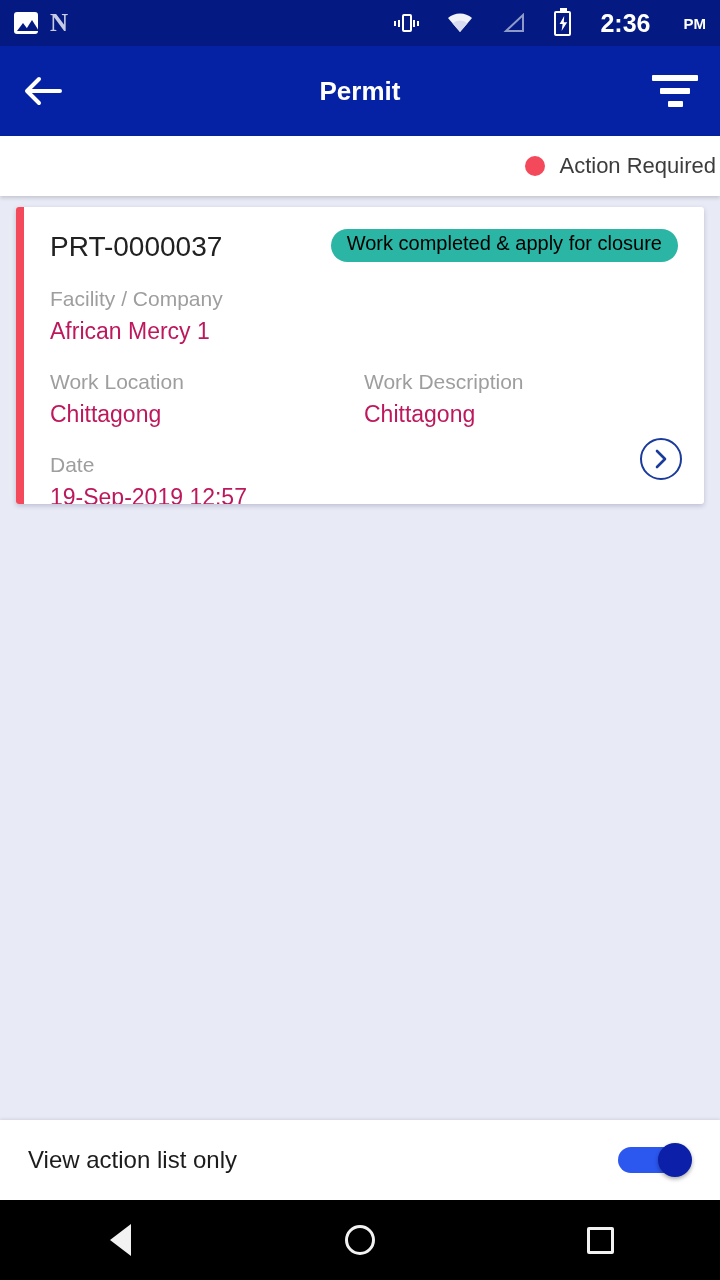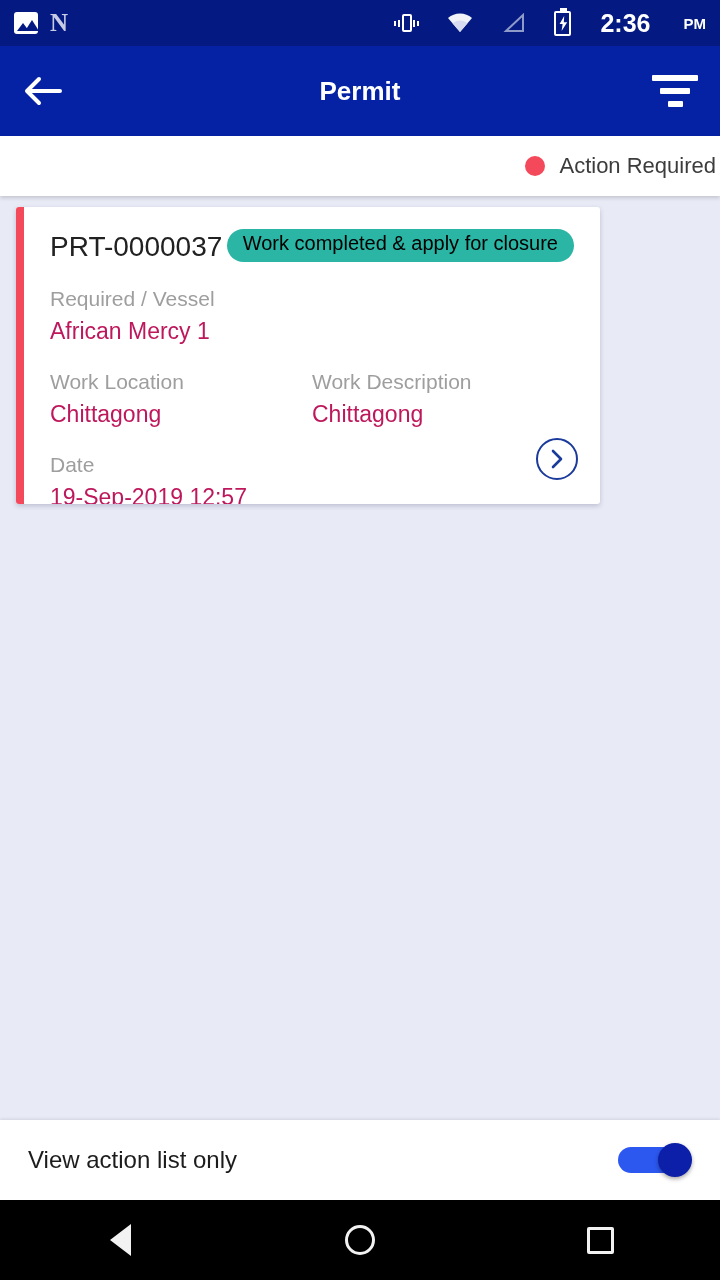--- a/index.html
+++ b/index.html
@@ -66,21 +66,21 @@
     position:absolute; top:136px; left:0; width:720px; height:60px;
     background:#fff; display:flex; align-items:center; justify-content:flex-end;
     padding-right:4px; box-shadow:0 2px 4px rgba(0,0,0,.16);
   }
   .legend-dot{ width:20px; height:20px; border-radius:50%; background:#f4495a; margin-right:14px; }
   .legend-label{ font-size:22px; color:#3c3c3c; }
 
   
   .card-area{ position:absolute; top:196px; left:0; width:720px; bottom:0; }
   .card{
-    position:absolute; top:11px; left:16px; width:584px; height:297px;
+    position:absolute; top:11px; left:16px; width:688px; height:297px;
     background:#fff; border-radius:3px; overflow:hidden;
     box-shadow:0 2px 5px rgba(40,40,80,.22);
     display:flex;
   }
   .card-accent{ width:8px; background:#f4495a; flex:0 0 8px; }
   .card-body{ flex:1; position:relative; padding:22px 26px 0 26px; }
 
   .card-top{ display:flex; align-items:flex-start; }
   .permit-no{ font-size:28px; color:#212121; line-height:36px; }
   .status-chip{
@@ -186,21 +186,21 @@
       <div class="card-body">
 
         <div class="card-top">
           <div class="permit-no">PRT-0000037</div>
           <div class="status-chip">Work completed &amp; apply for closure</div>
         </div>
 
         <div class="grid">
           <div class="grid-row">
             <div class="cell">
-              <div class="lbl">Required / Vessel</div>
+              <div class="lbl">Facility / Company</div>
               <div class="val">African Mercy 1</div>
             </div>
           </div>
           <div class="grid-row">
             <div class="cell">
               <div class="lbl">Work Location</div>
               <div class="val">Chittagong</div>
             </div>
             <div class="cell">
               <div class="lbl">Work Description</div>

